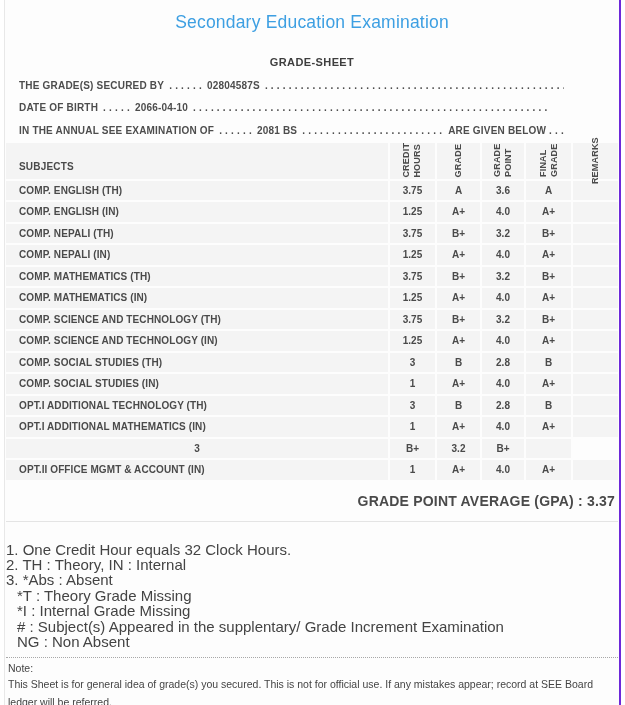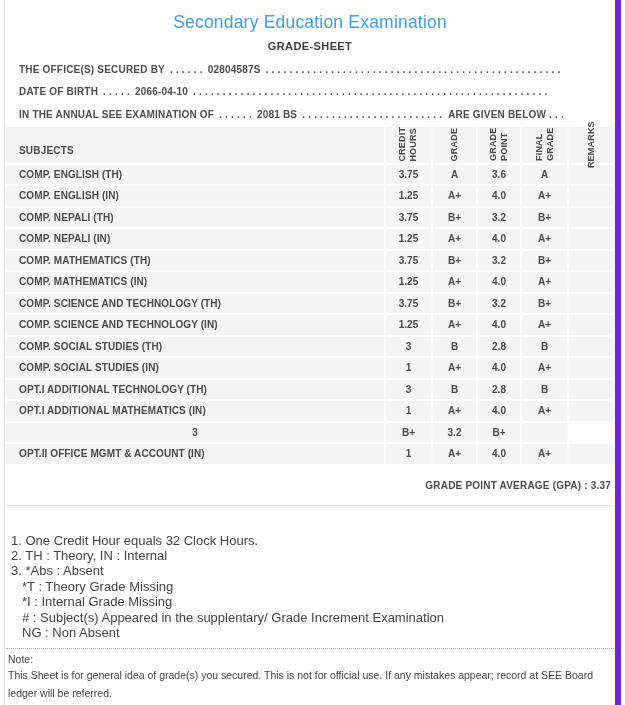--- a/index.html
+++ b/index.html
@@ -3,29 +3,29 @@
 <meta charset="utf-8">
 <style>
   html,body { margin:0; padding:0; }
   body {
     width:625px; height:705px; background:#ffffff;
     font-family:"Liberation Sans", sans-serif; color:#4a4a4a;
     overflow:hidden;
   }
   .sheet {
     box-sizing:border-box; height:705px; margin:0 4px;
-    border-left:1px solid #e8e8e8; border-right:6px solid #6d28d9;
+    border-left:1px solid #e8e8e8; border-right:2px solid #6d28d9;
     background:#fdfdfd; padding:0 1px; overflow:hidden;
   }
   .title {
     text-align:center; margin-top:12px; font-size:17.5px;
     color:#3d9fe2; letter-spacing:.2px;
   }
   .subtitle {
-    text-align:center; margin-top:7px; font-size:11px;
+    text-align:center; margin-top:23px; font-size:11px;
     font-weight:bold; color:#3e3e3e; letter-spacing:.4px;
   }
   .info-lines { margin-top:6px; padding:0 13px; }
   .info-line {
     display:flex; align-items:center; height:22.5px; width:545px;
     overflow:hidden; white-space:nowrap;
     font-size:10px; font-weight:bold; letter-spacing:.2px; color:#4d4d4d;
   }
   .info-line .gap-dots { margin:0 5px; }
   .info-line .fill-dots { flex:1 1 auto; overflow:hidden; margin-left:5px; }
@@ -50,42 +50,42 @@
     font-size:10px; font-weight:bold; letter-spacing:.2px;
   }
   .vcell { justify-content:center; align-items:center; overflow:visible; }
   .vlabel {
     transform:rotate(-90deg); white-space:pre; text-align:left;
     font-size:9px; font-weight:bold; line-height:1.25; color:#4a4a4a;
     letter-spacing:.2px;
   }
   .gpa-row {
     height:39px; display:flex; align-items:center; justify-content:flex-end;
-    padding-right:3px; font-size:10px; font-weight:bold; color:#4a4a4a;
+    padding-right:3px; font-size:14px; font-weight:bold; color:#4a4a4a;
     border-bottom:1px solid #e4e4e4; letter-spacing:.2px;text-align:center;
   }
-  .notes { margin-top:27px; padding-left:5px; font-size:13px; color:#444444; }
+  .notes { margin-top:20px; font-size:15px; color:#444444; }
   .note-line { height:15.4px; display:flex; align-items:center; white-space:nowrap; }
   .note-line.indent { padding-left:11px; }
 
   .footer { margin-top:8px; border-top:1px dotted #a8a8a8; padding:4px 2px 0; }
   .note-label { font-size:10.5px; color:#444444; }
   .disclaimer { font-size:10.5px; line-height:1.65; margin-top:2px; color:#444444; }
 </style>
 </head>
 <body>
 
 <div class="sheet">
 
   <div class="title">Secondary Education Examination</div>
   <div class="subtitle">GRADE-SHEET</div>
 
   <div class="info-lines">
     <div class="info-line">
-      <span>THE OFFICE(S) SECURED BY</span>
+      <span>THE GRADE(S) SECURED BY</span>
       <span class="gap-dots">. . . . . .</span>
       <span>02804587S</span>
       <span class="fill-dots">. . . . . . . . . . . . . . . . . . . . . . . . . . . . . . . . . . . . . . . . . . . . . . . . . . . . . . . . . . . .</span>
     </div>
     <div class="info-line">
       <span>DATE OF BIRTH</span>
       <span class="gap-dots">. . . . .</span>
       <span>2066-04-10</span>
       <span class="fill-dots">. . . . . . . . . . . . . . . . . . . . . . . . . . . . . . . . . . . . . . . . . . . . . . . . . . . . . . . . . . . .</span>
     </div>

